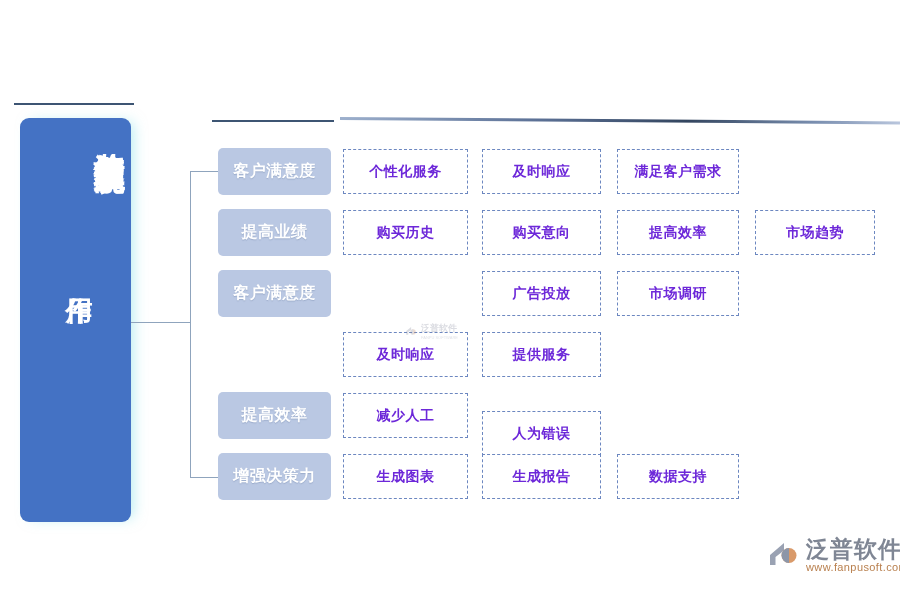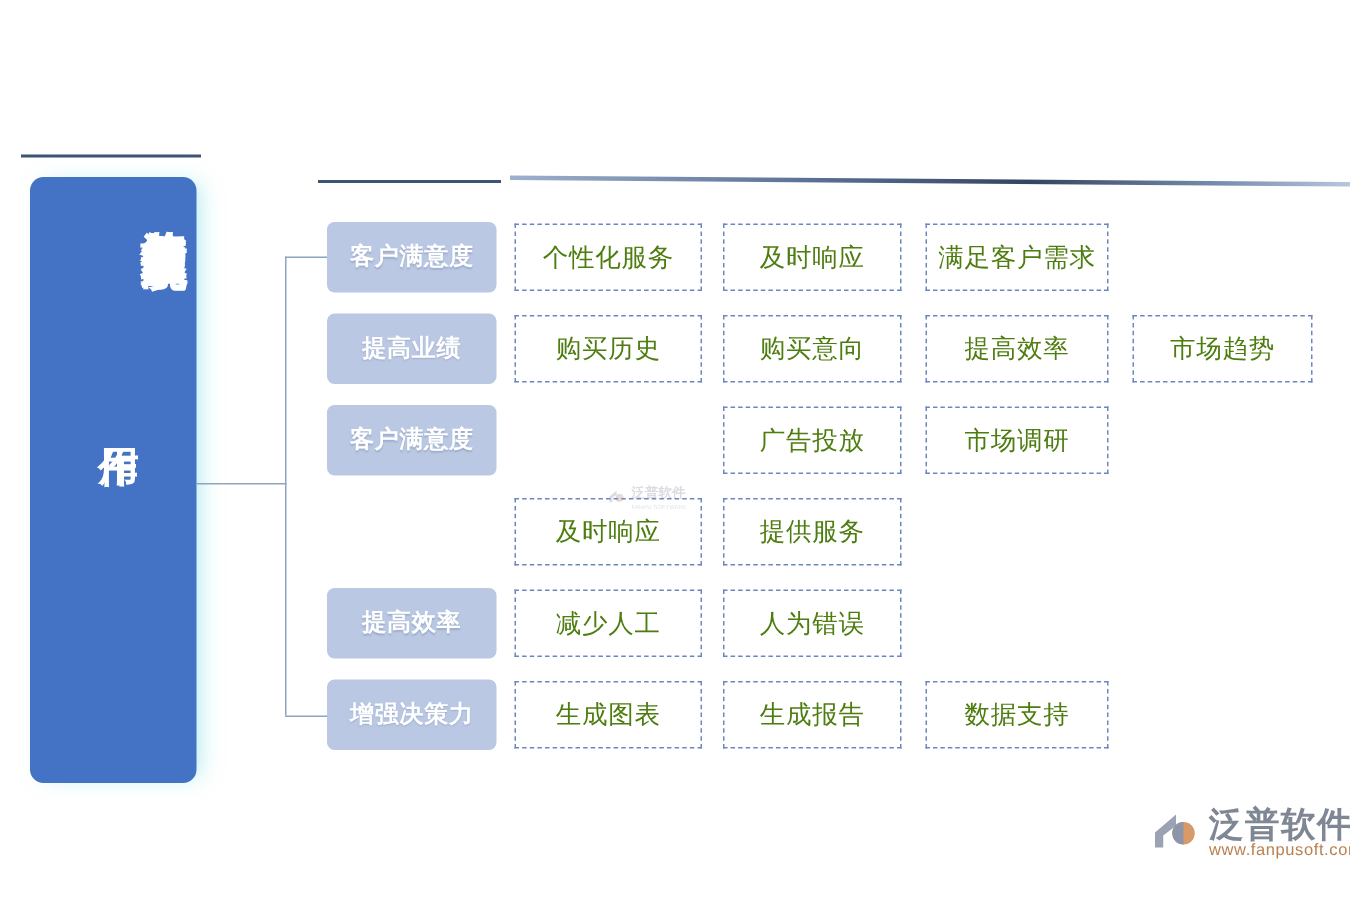--- a/index.html
+++ b/index.html
@@ -70,21 +70,21 @@
     color: #ffffff; font-size: 16px; font-weight: bold; letter-spacing: 0.5px;
     text-shadow: 0 1px 1px rgba(120,140,175,0.45);
   }
 
   
   .node {
     position: absolute; height: 45px;
     background: #ffffff;
     border: 1px dashed #6c87c0;
     display: flex; align-items: center; justify-content: center;
-    color: #4d7c0f; font-size: 17px; font-weight: normal; letter-spacing: 0.5px;
+    color: #6d28d9; font-size: 14px; font-weight: bold; letter-spacing: 0.5px;
   }
   .c0 { left: 343px; width: 125px; }
   .c1 { left: 482px; width: 119px; }
   .c2 { left: 617px; width: 122px; }
   .c3 { left: 755px; width: 120px; }
 
   
   .wm-center {
     position: absolute; left: 405px; top: 322px;
     display: flex; align-items: center; gap: 3px;
@@ -167,21 +167,21 @@
   <div class="node c1" style="top:332px">
     <span>提供服务</span>
   </div>
 
   <div class="cat" style="top:392px">
     <span>提高效率</span>
   </div>
   <div class="node c0" style="top:393px">
     <span>减少人工</span>
   </div>
-  <div class="node c1" style="top:393px">
+  <div class="node c1" style="top:411px">
     <span>人为错误</span>
   </div>
 
   <div class="cat" style="top:453px">
     <span>增强决策力</span>
   </div>
   <div class="node c0" style="top:454px">
     <span>生成图表</span>
   </div>
   <div class="node c1" style="top:454px">

